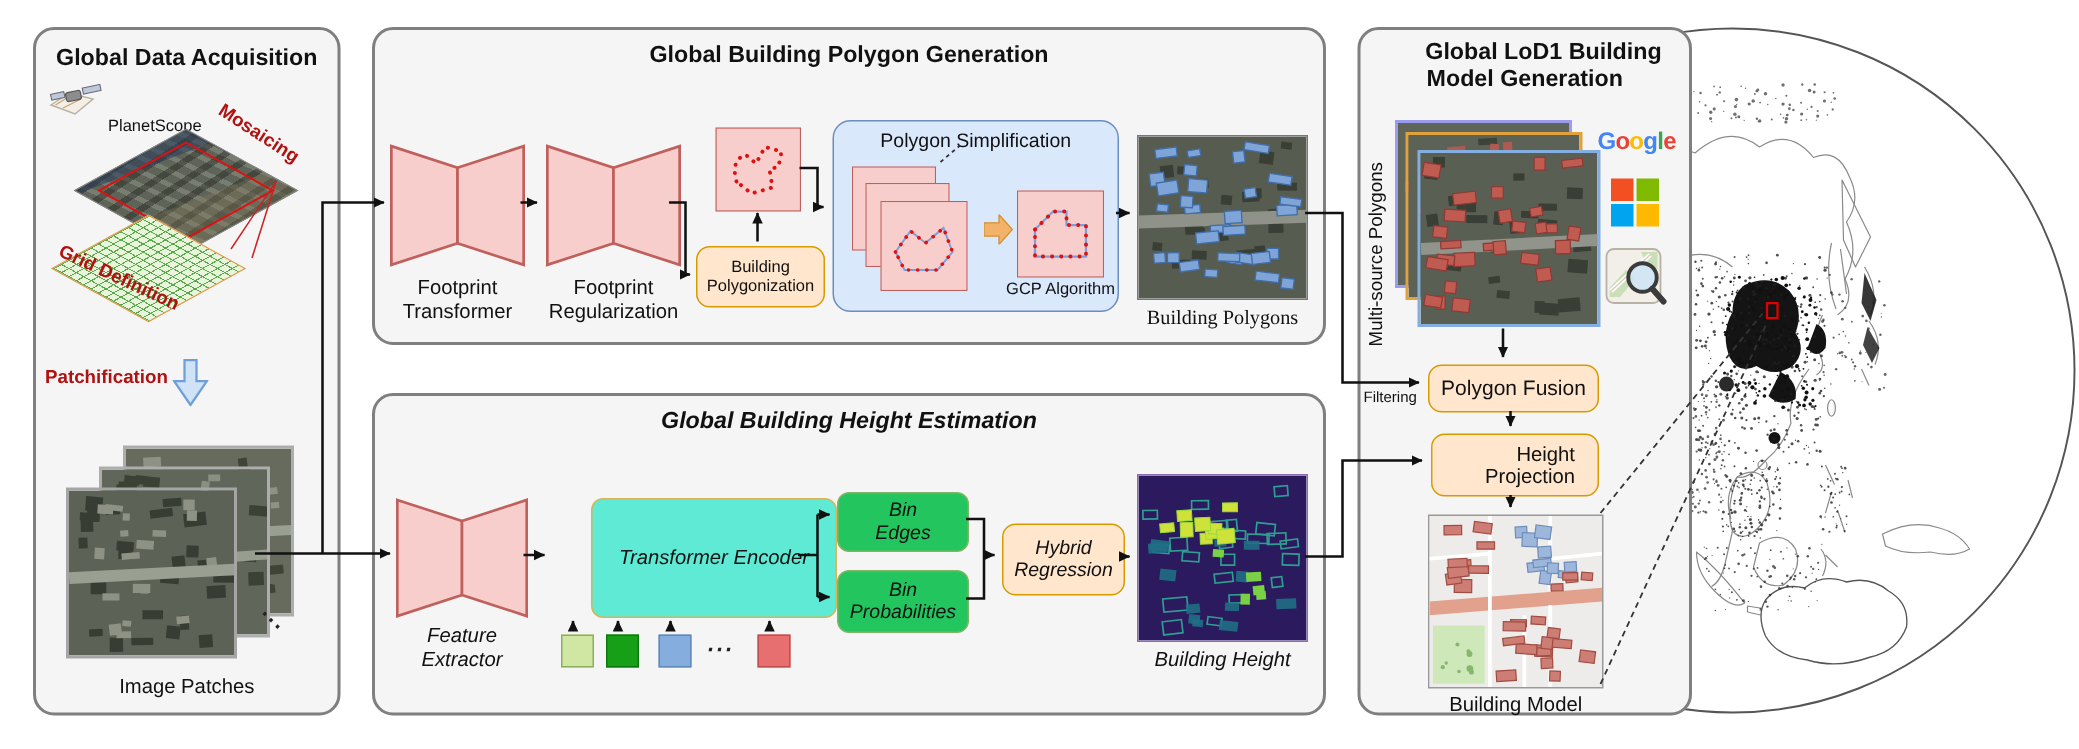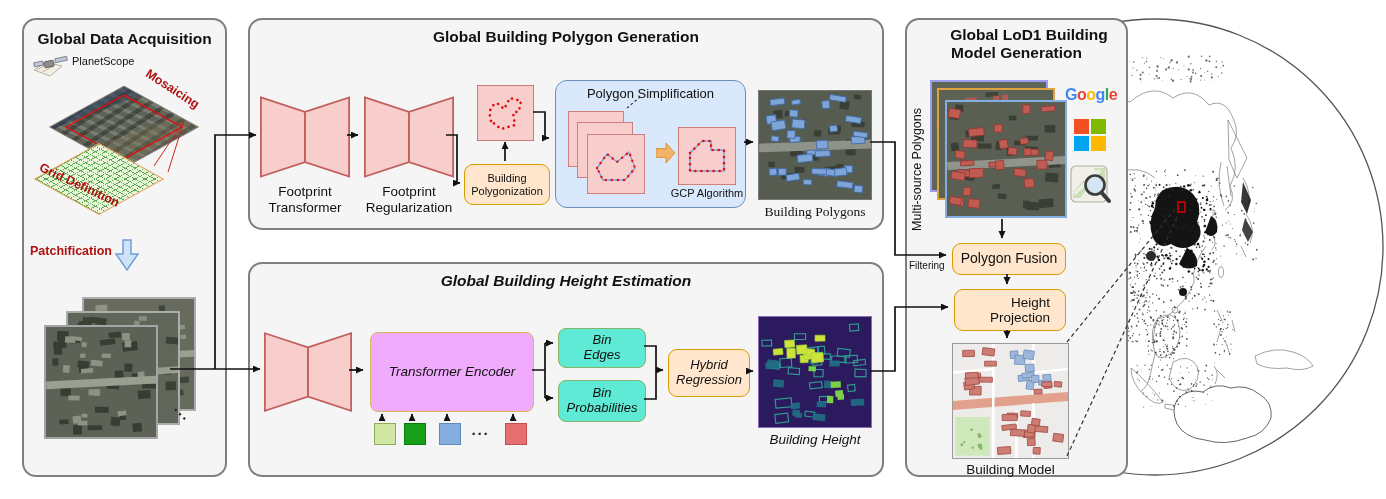--- a/index.html
+++ b/index.html
@@ -4,22 +4,22 @@
 <style>
   html,body{margin:0;padding:0;background:#fff;}
   body{width:1386px;height:499px;position:relative;font-family:"Liberation Sans",sans-serif;color:#111;}
   .canvas{position:absolute;inset:0;width:1386px;height:499px;overflow:hidden;background:#fff;}
   .abs{position:absolute;}
   .panel{position:absolute;background:#f5f5f5;border:2px solid #7f7f7f;border-radius:14px;box-sizing:border-box;}
   .ptitle{position:absolute;left:0;right:0;text-align:center;font-size:15.5px;font-weight:700;color:#111;}
   .lbl{position:absolute;text-align:center;font-size:13.5px;line-height:1.15;color:#111;}
   .box{position:absolute;box-sizing:border-box;display:flex;align-items:center;justify-content:center;text-align:center;line-height:1.12;}
   .orange{background:#ffe6cc;border:1.5px solid #d79b00;border-radius:9px;}
-  .green{background:#5eead4;border:1.5px solid #82b366;border-radius:8px;}
-  .yellow{background:#f0abfc;border:1.5px solid #d6b656;border-radius:8px;}
+  .green{background:#22c55e;border:1.5px solid #82b366;border-radius:8px;}
+  .yellow{background:#5eead4;border:1.5px solid #d6b656;border-radius:8px;margin-left:24px;}
   .bluepanel{position:absolute;background:#dae8fc;border:1.5px solid #6c8ebf;border-radius:12px;box-sizing:border-box;}
   .rlbl{position:absolute;color:#b01111;font-weight:600;font-size:12.5px;white-space:nowrap;}
   .thumb{position:absolute;display:block;}
   .imgframe{position:absolute;box-sizing:border-box;}
   .satcss{background-color:#5f6458;background-image:linear-gradient(100deg,rgba(40,60,90,.55) 18%,transparent 19% 60%,rgba(130,120,90,.35) 61%),repeating-linear-gradient(85deg,rgba(25,28,22,.4) 0 6px,transparent 6px 15px),repeating-linear-gradient(-5deg,rgba(150,155,142,.45) 0 5px,transparent 5px 13px);}
   .gridcss{background-color:#e9f5da;background-image:repeating-linear-gradient(0deg,#5aa84e 0 1px,transparent 1px 7px),repeating-linear-gradient(90deg,#5aa84e 0 1px,transparent 1px 7px);border:1.5px solid #e2903b;}
   .vlabel{position:absolute;transform:rotate(-90deg);transform-origin:left top;font-size:12.5px;text-align:center;white-space:nowrap;color:#111;}
   .smalltxt{font-size:11px;}
   .overlay{position:absolute;inset:0;pointer-events:none;}
   .conn{fill:none;stroke:#111;stroke-width:1.7px;}
@@ -1059,21 +1059,21 @@
 
   <section class="panel" style="left:22px;top:18px;width:205px;height:459px;">
     <div class="ptitle" style="top:10px;">Global Data Acquisition</div>
     <svg class="abs" style="left:8px;top:36px;" width="38" height="24" viewBox="0 0 38 24">
       <polygon points="2,14 14,6 30,10 18,20" fill="#f3efe6" stroke="#b9b2a2" stroke-width="1"></polygon>
       <path d="M5,14 L13,9 M10,16 L22,10" stroke="#c8a27a" stroke-width="0.8" fill="none"></path>
       <rect x="12" y="5" width="10" height="6" rx="1.5" fill="#8d8d8d" stroke="#555" stroke-width="0.8" transform="rotate(-12 17 8)"></rect>
       <rect x="2" y="6" width="9" height="4" fill="#bfc8d8" stroke="#667" stroke-width="0.7" transform="rotate(-12 6 8)"></rect>
       <rect x="23" y="1.5" width="12" height="4" fill="#bfc8d8" stroke="#667" stroke-width="0.7" transform="rotate(-12 29 3)"></rect>
     </svg>
-    <div class="abs smalltxt" style="left:48px;top:35px;">PlanetScope</div>
+    <div class="abs smalltxt" style="left:48px;top:58px;">PlanetScope</div>
 
     <div class="abs satcss" style="left:47px;top:54px;width:104px;height:104px;transform:scaleY(.55) rotate(45deg);border:1px solid #8a8a8a;">
       <div class="abs" style="inset:10px;border:2.5px solid #dd1111;"></div>
     </div>
     <div class="rlbl" style="left:118px;top:62px;transform:rotate(33deg);">Mosaicing</div>
 
     <div class="abs gridcss" style="left:29px;top:113px;width:92px;height:92px;transform:scaleY(.55) rotate(45deg);box-sizing:border-box;"></div>
     <div class="rlbl" style="left:12px;top:158px;transform:rotate(25deg);">Grid Definition</div>
     <div class="rlbl" style="left:6px;top:224px;">Patchification</div>
     <svg class="abs" style="left:91px;top:219px;" width="24" height="32" viewBox="0 0 24 32">
@@ -1228,20 +1228,21 @@
             <rect x="24.0" y="81.4" width="7.4" height="6.7" transform="rotate(-7.5 24.0 81.4)" fill="#8d9285"></rect>
             <rect x="22.4" y="8.2" width="10.5" height="3.5" transform="rotate(6.4 22.4 8.2)" fill="#8d9285"></rect>
             <rect x="43.6" y="57.1" width="4.7" height="5.3" transform="rotate(2.7 43.6 57.1)" fill="#8d9285"></rect>
             <rect x="28.7" y="85.5" width="8.9" height="4.1" transform="rotate(-1.3 28.7 85.5)" fill="#8d9285"></rect>
             <rect x="38.7" y="56.5" width="10.6" height="5.6" transform="rotate(0.5 38.7 56.5)" fill="#8d9285"></rect>
           </g>
           <rect y="47" width="104" height="7" fill="#9aa091" transform="rotate(-3 50 50)"></rect>
         </svg>
     </div>
     <div class="dots" style="left:148px;top:386px;transform:rotate(45deg);">···</div>
+    <div class="lbl" style="left:0;right:0;top:430px;">Image Patches</div>
   </section>
 
   <section class="panel" style="left:248px;top:18px;width:636px;height:212px;">
     <div class="ptitle" style="top:8px;">Global Building Polygon Generation</div>
     <svg class="abs" style="left:10px;top:74px;" width="90" height="86" viewBox="0 0 100 90">
       <polygon points="1,1 50,17 50,73 1,89" fill="#f8cecc" stroke="#c0605c" stroke-width="2"></polygon>
       <polygon points="50,17 99,1 99,89 50,73" fill="#f8cecc" stroke="#c0605c" stroke-width="2"></polygon>
     </svg>
     <div class="lbl" style="left:5px;top:164px;width:100px;">Footprint Transformer</div>
     <svg class="abs" style="left:114px;top:74px;" width="90" height="86" viewBox="0 0 100 90">
@@ -1346,20 +1347,21 @@
     </div>
     <div class="lbl" style="left:503px;top:184px;width:124px;font-family:Liberation Serif, serif;">Building Polygons</div>
   </section>
 
   <section class="panel" style="left:248px;top:262px;width:636px;height:215px;font-style:italic;">
     <div class="ptitle" style="top:8px;">Global Building Height Estimation</div>
     <svg class="abs" style="left:14px;top:66px;" width="88" height="84" viewBox="0 0 100 90">
       <polygon points="1,1 50,17 50,73 1,89" fill="#f8cecc" stroke="#c0605c" stroke-width="2"></polygon>
       <polygon points="50,17 99,1 99,89 50,73" fill="#f8cecc" stroke="#c0605c" stroke-width="2"></polygon>
     </svg>
+    <div class="lbl" style="left:8px;top:152px;width:100px;">Feature Extractor</div>
     <div class="box yellow" style="left:120px;top:68px;width:164px;height:80px;font-size:13.5px;">Transformer Encoder</div>
     <div class="abs" style="left:124px;top:159px;width:20px;height:20px;background:#cfe7a2;border:1px solid #8fae5a;"></div>
     <div class="abs" style="left:154px;top:159px;width:20px;height:20px;background:#17a017;border:1px solid #0d7a0d;"></div>
     <div class="abs" style="left:189px;top:159px;width:20px;height:20px;background:#85aede;border:1px solid #6189b9;"></div>
     <div class="dots" style="left:221px;top:161px;">···</div>
     <div class="abs" style="left:255px;top:159px;width:20px;height:20px;background:#e86f6f;border:1px solid #c04f4f;"></div>
     <div class="box green" style="left:308px;top:64px;width:88px;height:40px;font-size:13px;">
         <span style="display:inline-block;width:44px;">Bin Edges</span>
       </div>
     <div class="box green" style="left:308px;top:116px;width:88px;height:42px;font-size:13px;">

